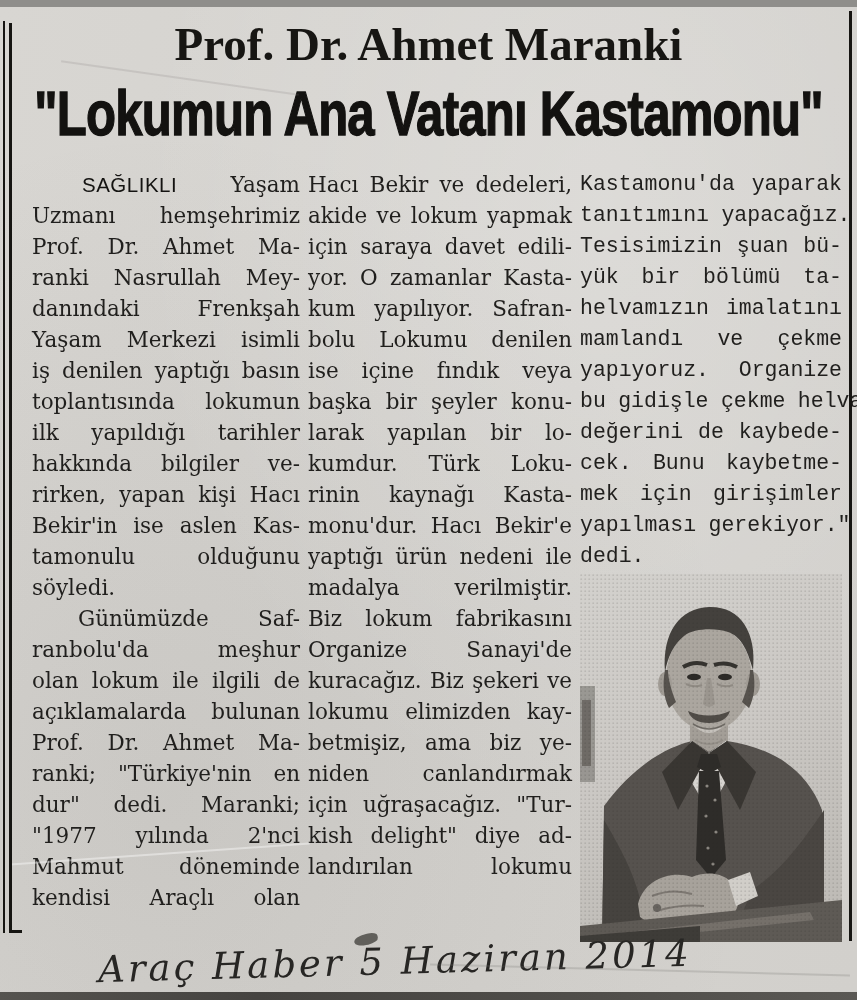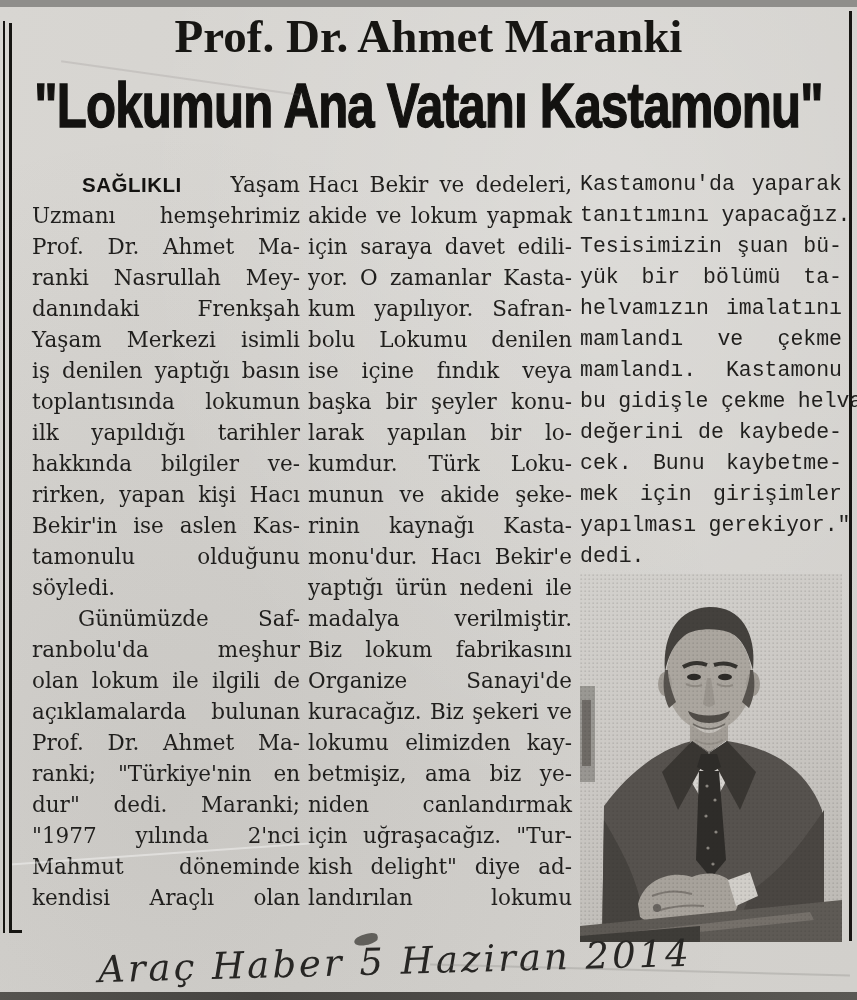--- a/index.html
+++ b/index.html
@@ -21,21 +21,21 @@
   .edge-bottom{position:absolute;left:0;bottom:0;width:857px;height:8px;
     background:linear-gradient(90deg,#55534f,#454340 30%,#504e4a 70%,#5a5854);}
   
   .rule{position:absolute;background:#161512;}
   .rule-left-outer{left:3px;top:14px;width:2px;height:912px;}
   .rule-left-inner{left:9px;top:16px;width:3px;height:910px;}
   .rule-left-inner::after{content:"";position:absolute;left:0;bottom:0;width:13px;height:3px;background:#161512;}
   .rule-right{left:849px;top:4px;width:3px;height:930px;}
   
   .kicker{
-    margin:0;padding-top:0;height:58px;line-height:58px;text-align:center;
+    margin:0;padding-top:8px;height:58px;line-height:58px;text-align:center;
     font-family:"Liberation Serif", serif;font-weight:bold;font-size:47px;
     letter-spacing:0px;color:#171613;
   }
   .headline-wrap{height:80px;display:flex;justify-content:center;align-items:center;}
   .headline{
     font-family:"Liberation Sans", sans-serif;font-weight:bold;font-size:63px;
     white-space:nowrap;transform:scaleX(0.78);transform-origin:center;
     letter-spacing:-1px;color:#131210;-webkit-text-stroke:1.3px #131210;
   }
   
@@ -44,21 +44,21 @@
     display:flex;gap:8px;
   }
   .col{font-size:21.5px;line-height:31px;word-spacing:-0.5px;color:#201f1d;}
   .col1{width:268px;}
   .col2{width:264px;}
   .col3{width:262px;font-family:Liberation Mono, monospace;}
   .jline{text-align:justify;text-align-last:justify;white-space:nowrap;overflow:visible;}
   .jline.end{text-align-last:left;white-space:normal;}
   .lead-line{display:flex;justify-content:space-between;align-items:baseline;}
   .lead-word{
-    font-family:"Liberation Sans", sans-serif;font-weight:bold;font-size:20.5px;
+    font-family:"Liberation Sans", sans-serif;font-weight:normal;font-size:20.5px;
     letter-spacing:0.5px;margin-left:50px;color:#141311;
   }
   .indent .jline:first-child{text-indent:46px;}
   
   .portrait{width:262px;height:368px;margin-top:2px;}
   
   .handwriting{
     position:absolute;left:98px;top:934px;width:520px;
     font-family:"DejaVu Serif", serif;font-style:italic;font-size:37px;
     letter-spacing:3px;color:#272624;transform:rotate(-1.6deg);
@@ -125,21 +125,20 @@
         <div class="jline">Hacı Bekir ve dedeleri,</div>
         <div class="jline">akide ve lokum yapmak</div>
         <div class="jline">için saraya davet edili-</div>
         <div class="jline">yor. O zamanlar Kasta-</div>
         <div class="jline">kum yapılıyor. Safran-</div>
         <div class="jline">bolu Lokumu denilen</div>
         <div class="jline">ise içine fındık veya</div>
         <div class="jline">başka bir şeyler konu-</div>
         <div class="jline">larak yapılan bir lo-</div>
         <div class="jline">kumdur. Türk Loku-</div>
-        <div class="jline">munun ve akide şeke-</div>
         <div class="jline">rinin kaynağı Kasta-</div>
         <div class="jline">monu'dur. Hacı Bekir'e</div>
         <div class="jline">yaptığı ürün nedeni ile</div>
         <div class="jline">madalya verilmiştir.</div>
         <div class="jline">Biz lokum fabrikasını</div>
         <div class="jline">Organize Sanayi'de</div>
         <div class="jline">kuracağız. Biz şekeri ve</div>
         <div class="jline">lokumu elimizden kay-</div>
         <div class="jline">betmişiz, ama biz ye-</div>
         <div class="jline">niden canlandırmak</div>
@@ -149,21 +148,21 @@
       </div>
 
     <div class="col col3">
       <div class="para">
           <div class="jline">Kastamonu'da yaparak</div>
           <div class="jline">tanıtımını yapacağız.</div>
           <div class="jline">Tesisimizin şuan bü-</div>
           <div class="jline">yük bir bölümü ta-</div>
           <div class="jline">helvamızın imalatını</div>
           <div class="jline">mamlandı ve çekme</div>
-          <div class="jline">mamlandı. Kastamonu</div>
+          <div class="jline">yapıyoruz. Organize</div>
           <div class="jline">bu gidişle çekme helva</div>
           <div class="jline">değerini de kaybede-</div>
           <div class="jline">cek. Bunu kaybetme-</div>
           <div class="jline">mek için girişimler</div>
           <div class="jline">yapılması gerekiyor."</div>
           <div class="jline end">dedi.</div>
         </div>
 
       <svg class="portrait" viewBox="0 0 262 368" xmlns="http://www.w3.org/2000/svg">
         <defs>

